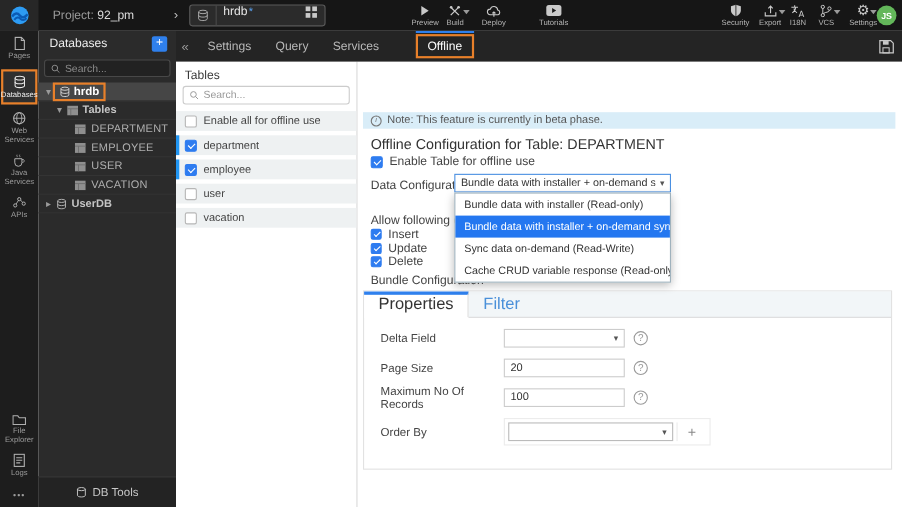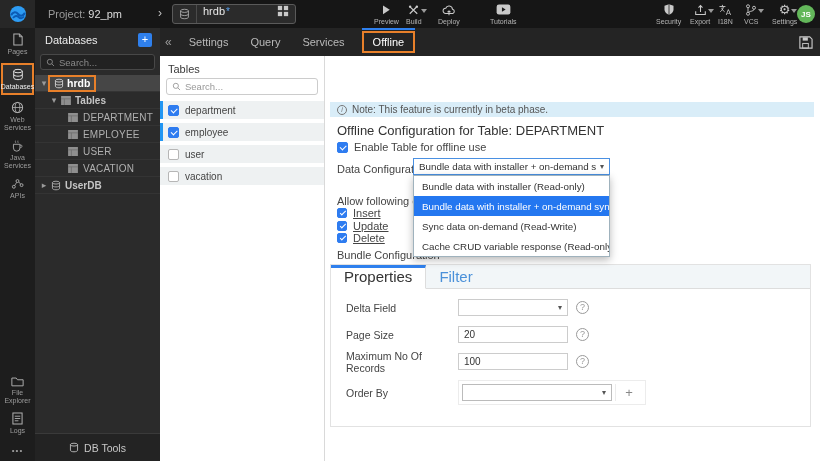--- a/index.html
+++ b/index.html
@@ -58,21 +58,21 @@
   .grp-name { font-size:10px; color:#c5c5c5; font-weight:bold; margin-left:4px; }
   .tbl-name { margin-left:5px; letter-spacing:.2px; }
   #db-tools { position:absolute; left:0; bottom:0; width:125px; height:28px; background:#232323; border-top:1px solid #3a3a3a;
     display:flex; align-items:center; justify-content:center; gap:5px; color:#c8c8c8; font-size:10.5px; cursor:pointer; }
 
   
   #tabbar { position:absolute; left:160px; top:28px; width:660px; height:28px; background:#242424; z-index:20;
     display:flex; align-items:center; }
   #collapse-btn { color:#9a9a9a; font-size:12px; margin:0 6px 0 5px; cursor:pointer; }
   .mtab { font-size:11px; color:#b9b9b9; padding:0 11px; height:28px; line-height:28px; cursor:pointer; }
-  .mtab.active { position:relative; height:22px; line-height:18px; margin:0 6px; padding:0 9px;
+  .mtab.active { position:relative; height:22px; line-height:18px; margin:0 22px; padding:0 9px;
     border:2px solid #e8802a; color:#fff; }
   .mtab.active::before { content:""; position:absolute; left:-2px; right:-2px; top:-5px; height:2px; background:#2f80ed; }
   #save-btn { margin-left:auto; margin-right:7px; cursor:pointer; display:flex; }
 
   
   #tables-panel { position:absolute; left:160px; top:56px; width:165px; height:405px; background:#fff;
     border-right:1px solid #d9d9d9; z-index:10; }
   #tables-title { position:absolute; left:8px; top:7px; font-size:11px; color:#3a3a3a; }
   #tables-search { position:absolute; left:6px; top:22px; width:152px; height:17px; border:1px solid #ccc; border-radius:3px;
     background:#fff; display:flex; align-items:center; padding:0 5px; gap:4px; }
@@ -96,21 +96,21 @@
   .info-ic { width:10px; height:10px; border:1px solid #777; border-radius:50%; color:#777; font-size:7px;
     line-height:8px; text-align:center; font-style:italic; flex:none; }
   #cfg-heading { position:absolute; left:12px; top:25px; font-size:13px; color:#333; }
   #enable-row { position:absolute; left:12px; top:43px; display:flex; align-items:center; gap:6px; }
   #dc-label { position:absolute; left:12px; top:65px; }
   #dc-select { position:absolute; left:88px; top:60px; width:197px; height:17px; border:1px solid #4a90e2;
     display:flex; align-items:center; font-size:9.8px; color:#333; padding:0 5px; cursor:pointer; background:#fff; }
   #dc-select .val { flex:1; white-space:nowrap; overflow:hidden; }
   .sel-caret { font-size:8px; color:#555; margin-left:4px; }
   #allow-label { position:absolute; left:12px; top:97px; z-index:1; white-space:nowrap; }
-  #ops { position:absolute; left:12px; top:110px; z-index:1;text-decoration:underline; }
+  #ops { position:absolute; left:12px; top:110px; z-index:1; }
   .op-row { display:flex; align-items:center; gap:6px; height:10px; margin-bottom:2.5px; }
   .cb.sm { width:10px; height:10px; }
   .cb.sm.checked::after { left:1.5px; top:2px; width:4.5px; height:2px; }
   #bundle-label { position:absolute; left:12px; top:151px; }
   #dc-dropdown { position:absolute; left:88px; top:77px; width:197px; background:#fff; border:1px solid #9fb2bd;
     box-shadow:0 3px 8px rgba(0,0,0,.28); z-index:15; }
   .dd-opt { padding:4.5px 8px; font-size:9.8px; color:#333; white-space:nowrap; overflow:hidden; cursor:pointer; }
   .dd-opt.selected { background:#2477f0; color:#fff; }
 
   
@@ -452,20 +452,24 @@
   <div id="tables-search">
     <span>
         <svg width="9" height="9" viewBox="0 0 14 14">
           <circle cx="6" cy="6" r="4" fill="none" stroke="#999" stroke-width="1.4"></circle>
           <path d="M9 9l3.5 3.5" stroke="#999" stroke-width="1.4"></path>
         </svg>
       </span>
     <input placeholder="Search..." style="">
   </div>
   <div id="tables-list">
+    <div class="lrow">
+      <span class="cb"></span>
+      <span>Enable all for offline use</span>
+    </div>
     <div class="lrow on">
       <span class="cb checked"></span>
       <span>department</span>
     </div>
     <div class="lrow on">
       <span class="cb checked"></span>
       <span>employee</span>
     </div>
     <div class="lrow">
       <span class="cb"></span>

